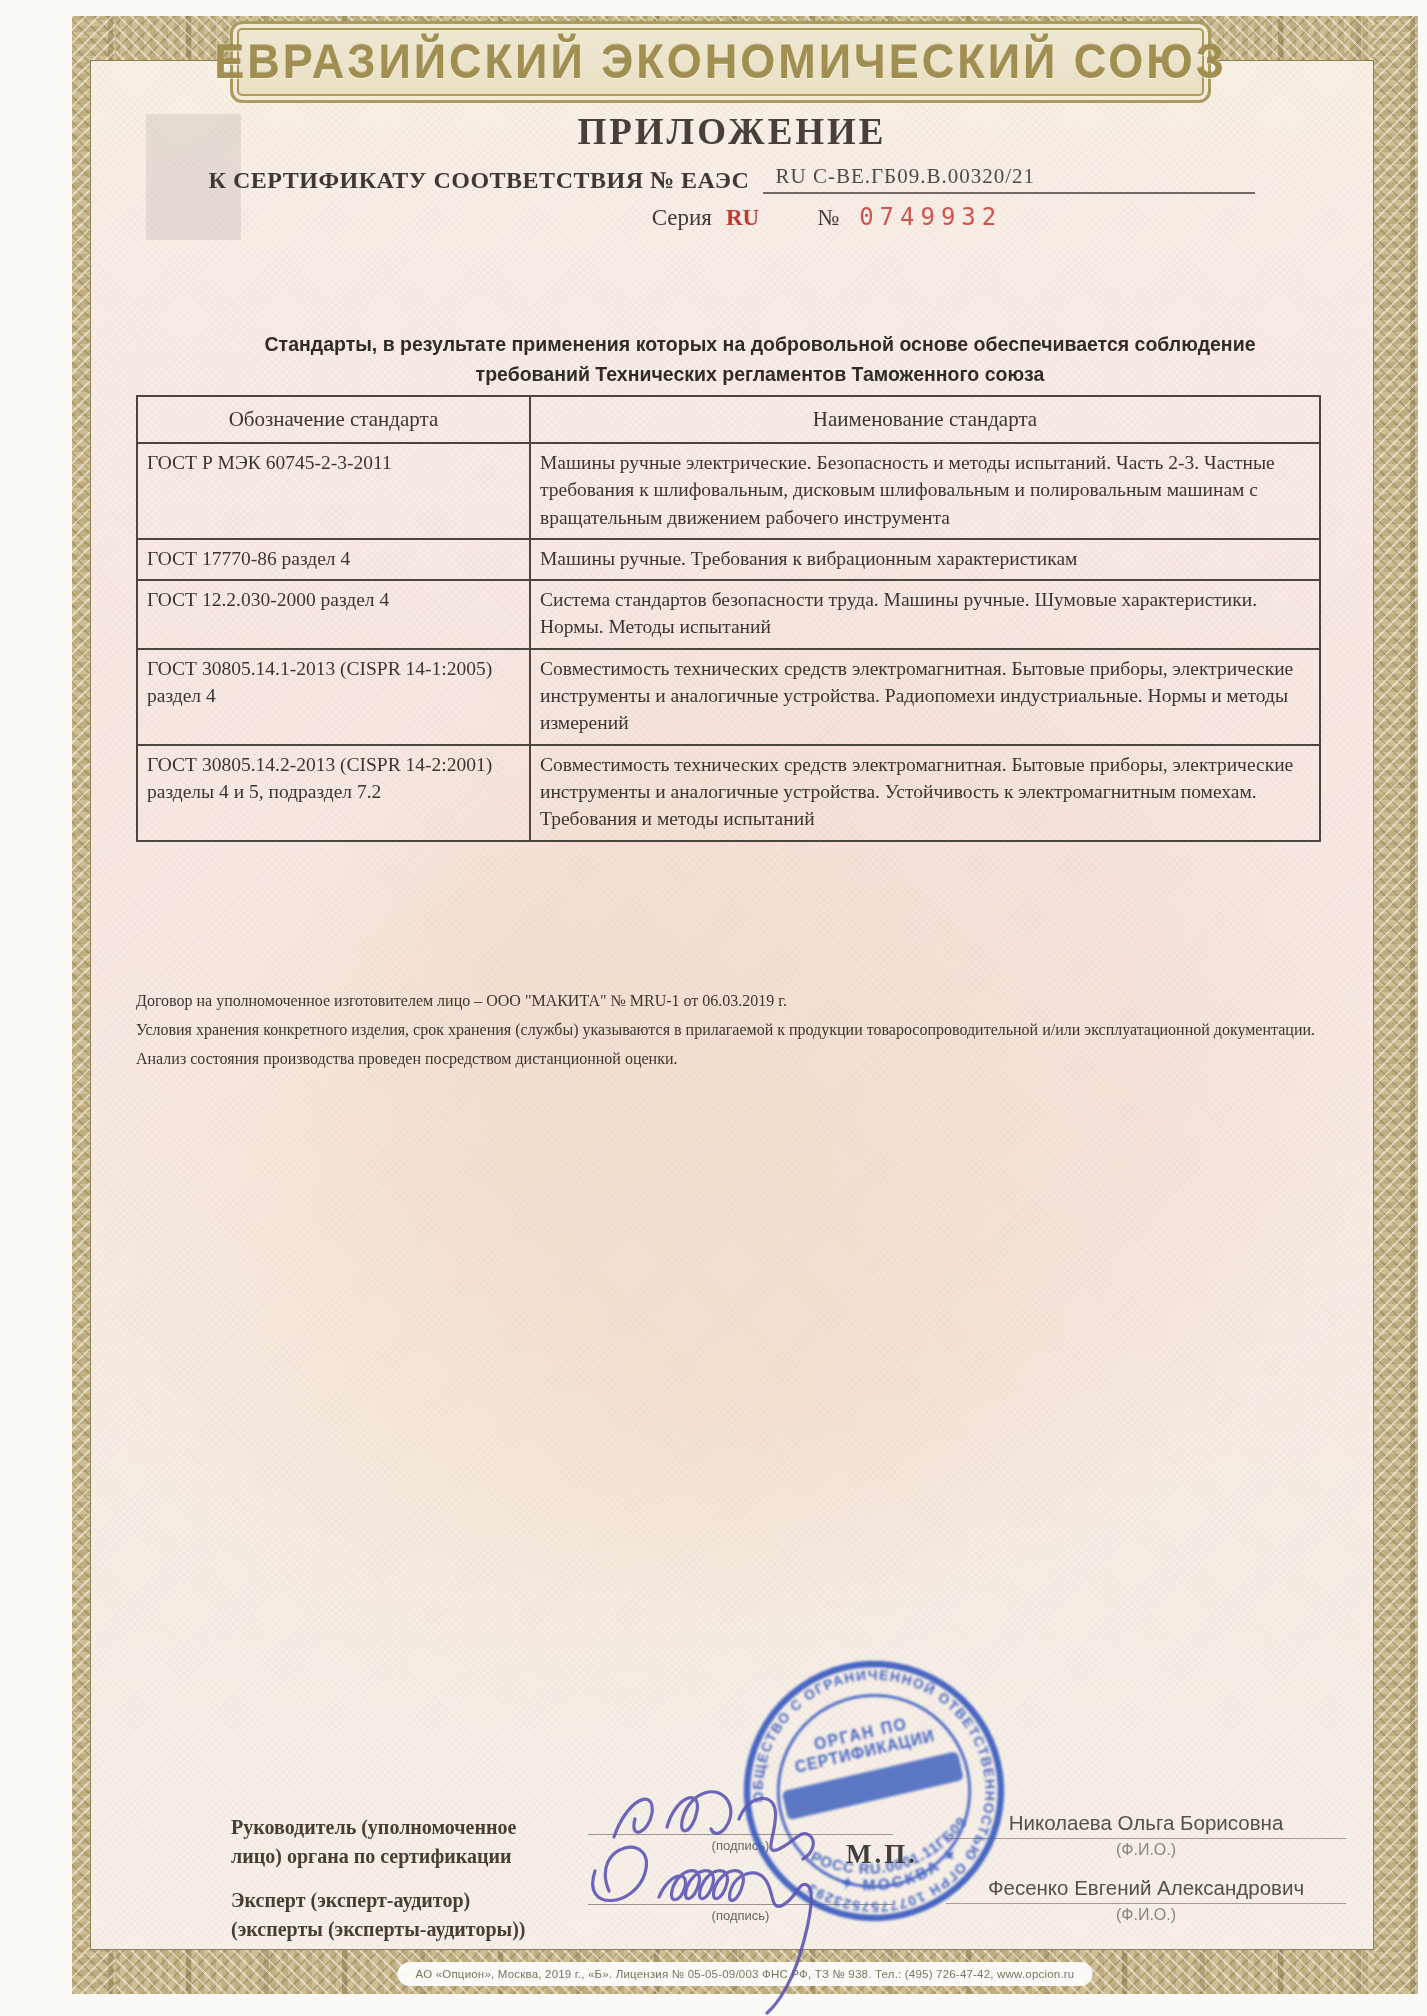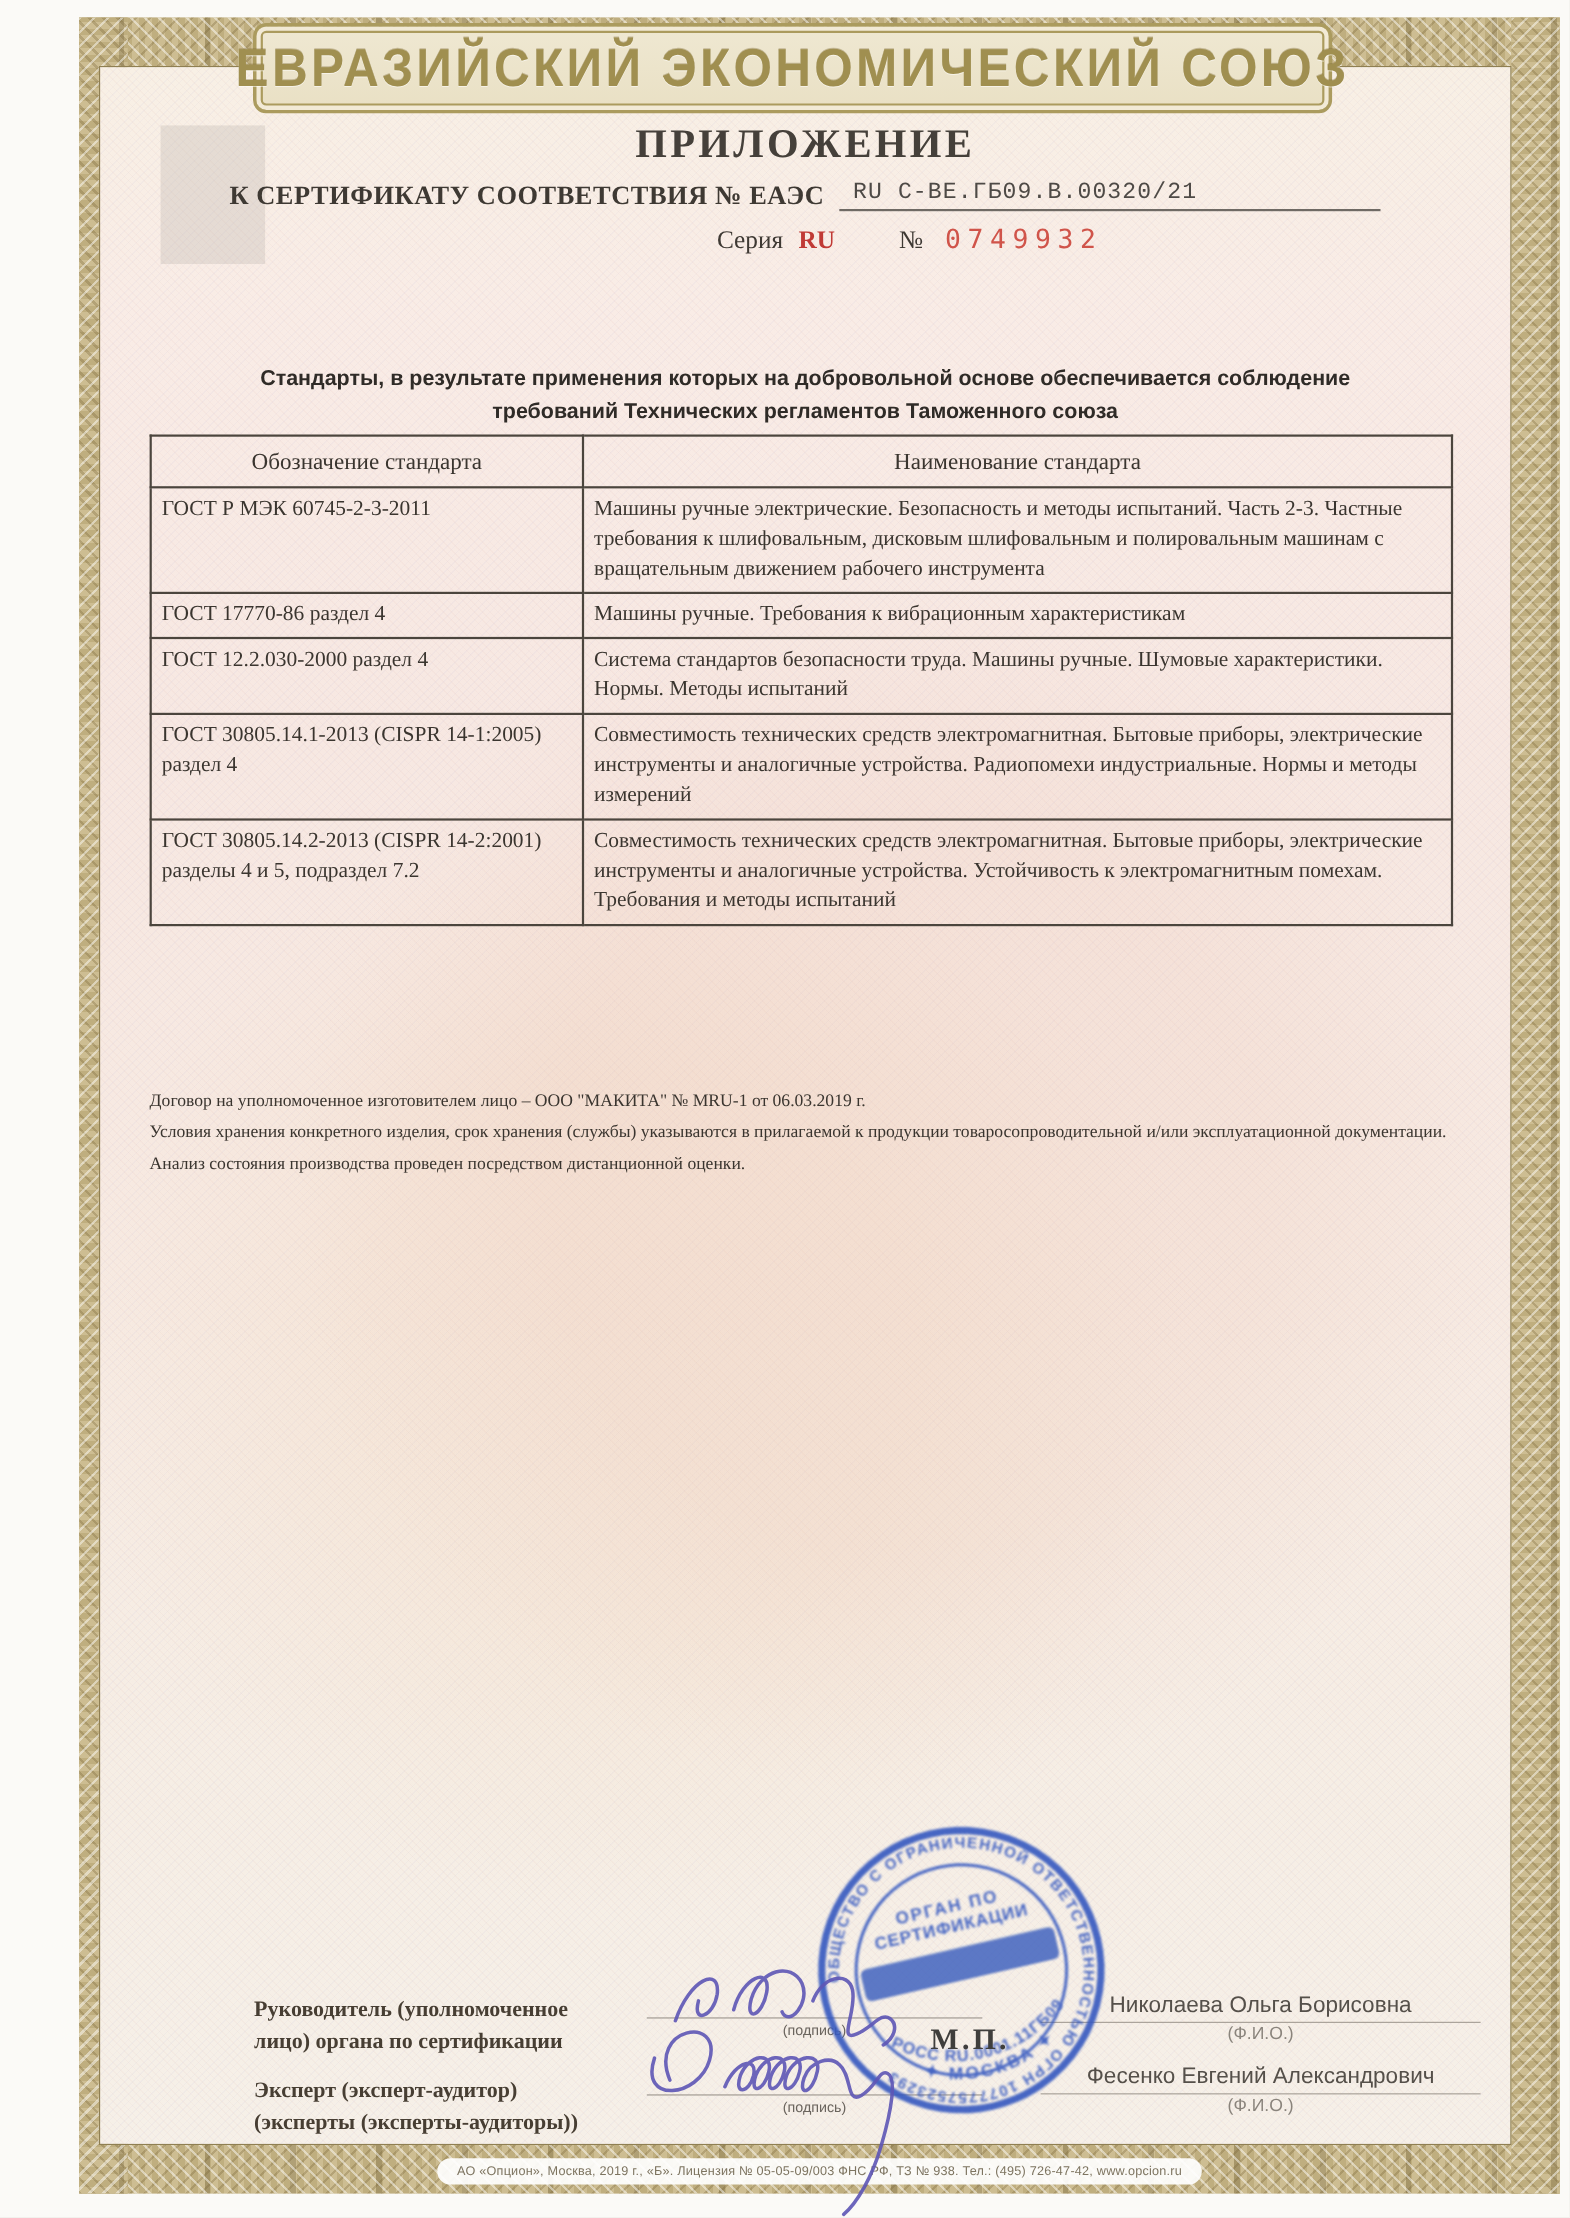--- a/index.html
+++ b/index.html
@@ -36,34 +36,34 @@
      display:flex;align-items:center;justify-content:center;z-index:5;}
   #banner-title{font-family:"Liberation Sans",sans-serif;font-weight:bold;font-size:45px;
      letter-spacing:3px;color:#a08f50;transform:scaleY(1.08);white-space:nowrap;
      text-shadow:0 1px 0 rgba(255,255,255,.55), 0 -1px 0 rgba(120,100,50,.35);}
   
   #title{position:absolute;top:49px;left:0;width:100%;text-align:center;font-size:37px;font-weight:bold;
      letter-spacing:3px;color:#45403a;}
   #certline{position:absolute;top:103px;left:0;width:100%;display:flex;justify-content:center;
      align-items:flex-end;gap:14px;}
   #certline .lbl{font-size:24px;font-weight:bold;color:#3e3933;letter-spacing:.5px;}
-  #certline .num{font-family:Liberation Mono, monospace;font-size:21px;color:#4e4a46;
+  #certline .num{font-family:Liberation Serif, serif;font-size:21px;color:#4e4a46;
      border-bottom:2px solid #6f6a64;min-width:470px;padding:0 10px 3px 12px;letter-spacing:1px;}
   #seriesline{position:absolute;top:142px;left:0;width:100%;display:flex;justify-content:center;
      align-items:baseline;transform:translateX(95px);}
   #seriesline .s-lbl{font-size:23px;color:#3e3933;}
   #seriesline .s-ru{font-size:23px;font-weight:bold;color:#c03a35;margin-left:14px;}
   #seriesline .s-no{font-size:23px;color:#3e3933;margin-left:58px;}
   #seriesline .s-num{font-family:"DejaVu Sans Mono",monospace;font-size:24px;color:#d0544a;
      letter-spacing:6px;margin-left:20px;}
   #faint-square{position:absolute;left:55px;top:53px;width:95px;height:126px;
      background:rgba(178,172,164,.28);}
   
   #intro{position:absolute;top:268px;left:0;width:100%;text-align:center;
-     font-family:"Liberation Sans",sans-serif;font-weight:bold;font-size:19.5px;color:#2f2b27;line-height:1.55;}
+     font-family:"Liberation Sans",sans-serif;font-weight:bold;font-size:19.5px;color:#2f2b27;line-height:1.55;padding-left:28px;}
   
   #std-table{position:absolute;left:45px;top:334px;width:1185px;border-collapse:collapse;}
   #std-table th,#std-table td{border:2px solid #4b453d;}
   #std-table th{font-size:21px;font-weight:normal;color:#3a352f;text-align:center;padding:10px 6px;}
   #std-table td{font-size:19.5px;line-height:1.4;vertical-align:top;padding:5px 10px 7px 9px;color:#3a352f;}
   #std-table td.c1{width:372px;}
   
   #paras{position:absolute;left:45px;top:928px;width:1195px;font-size:16px;line-height:1.55;color:#3a352f;}
   #paras p{margin:0 0 4px 0;}
   

